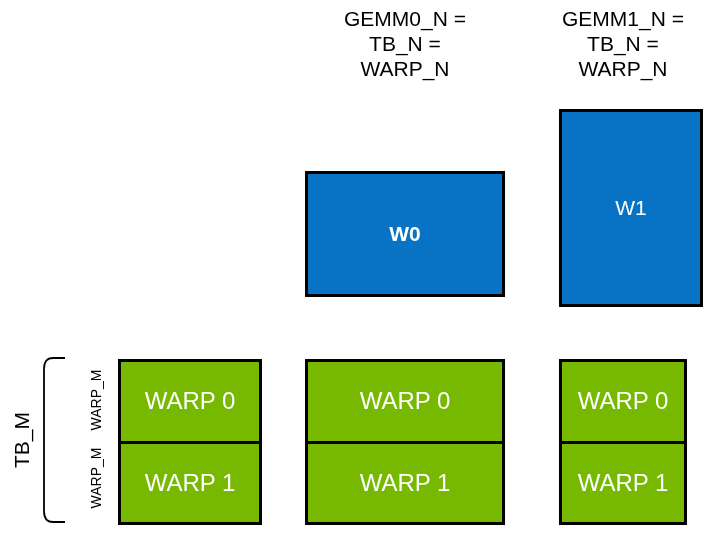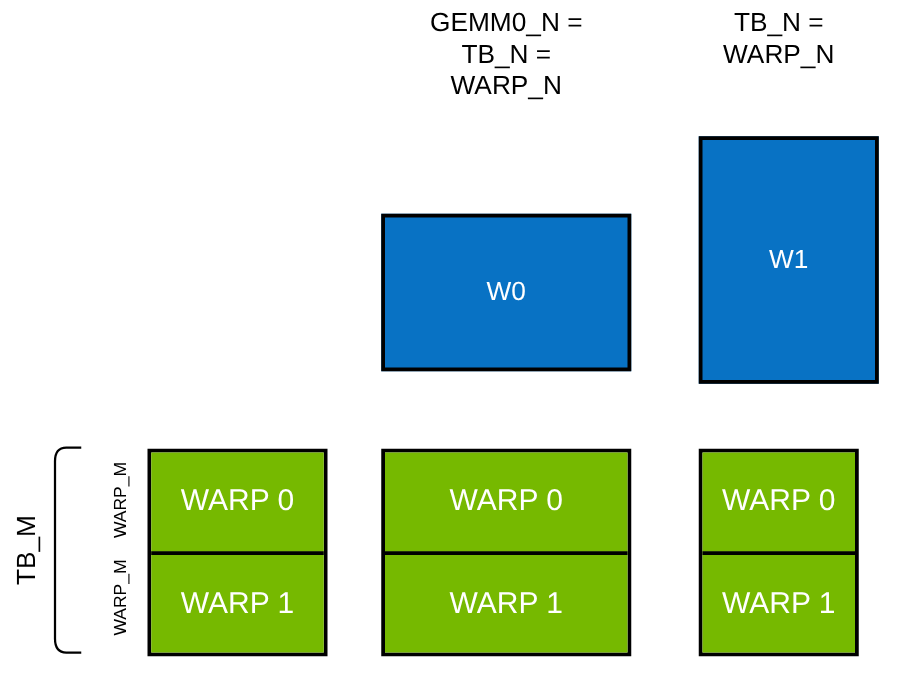--- a/index.html
+++ b/index.html
@@ -78,25 +78,26 @@
 <body>
 
 <div class="canvas">
 
   <div class="col-label" style="left:305px; width:200px;">
     <div class="line">GEMM0_N =</div>
     <div class="line">TB_N =</div>
     <div class="line">WARP_N</div>
   </div>
   <div class="col-label" style="left:559px; width:128px;">
+    <div class="line">GEMM1_N =</div>
     <div class="line">TB_N =</div>
     <div class="line">WARP_N</div>
   </div>
 
-  <div class="tile blue" style="left:305px; top:171px; width:200px; height:126px;">
+  <div class="tile blue" style="left:305px; top:171px; width:200px; height:126px;font-weight:bold;">
     <span>W0</span>
   </div>
   <div class="tile blue" style="left:559px; top:109px; width:144px; height:198px;">
     <span>W1</span>
   </div>
 
   <div class="vlabel tbm" style="left:-8px; top:429px; width:60px; height:22px;">TB_M</div>
 
   <svg class="bracket" style="left:42px; top:356px;" width="24" height="168" viewBox="0 0 24 168" aria-hidden="true">
     <path d="M23 2 L11 2 Q2 2 2 13 L2 155 Q2 166 11 166 L23 166" fill="none" style="stroke: var(--border, #000000);" stroke-width="1.8"></path>

